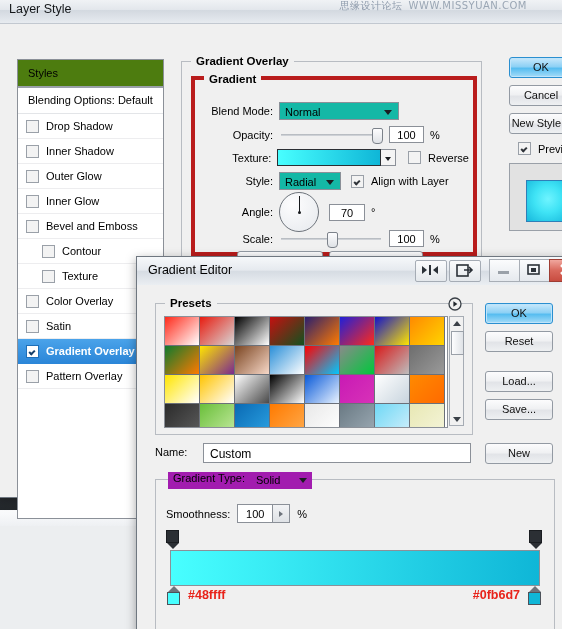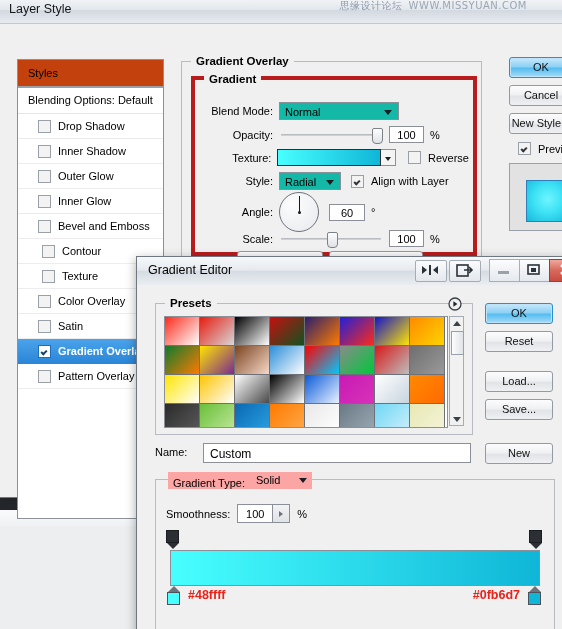--- a/index.html
+++ b/index.html
@@ -28,24 +28,24 @@
   .titlebar .tt{position:absolute;left:12px;top:5px;font-size:12.5px;color:#14171a;}
 
   
   #layerstyle{left:-4px;top:-4px;width:566px;height:500px;border-radius:0;}
   #ls-body{position:absolute;left:4px;top:26px;right:0;bottom:0;}
 
   
   #styles-panel{position:absolute;left:16px;top:36px;width:145px;height:458px;
     background:#fff;border:1px solid #8b9098;box-shadow:inset 0 0 0 1px #fff;}
   .st-head{height:26px;line-height:26px;padding-left:10px;font-size:11px;
-    border-bottom:2px solid #9aa0a8;background:#c2410c;}
+    border-bottom:2px solid #9aa0a8;background:#4d7c0f;}
   .st-default{height:25px;line-height:25px;padding-left:10px;font-size:11px;
     border-bottom:1px solid #e3e5e8;background:#fff;}
-  .st-item{height:24px;line-height:24px;padding-left:20px;font-size:11px;
+  .st-item{height:24px;line-height:24px;padding-left:8px;font-size:11px;
     border-bottom:1px solid #ededef;background:#fff;display:flex;align-items:center;}
   .st-item.sub{padding-left:24px;}
   .st-item.sel{background:linear-gradient(180deg,#4aa3ea,#2b86d8);color:#fff;font-weight:bold;
     border-bottom:1px solid #2b86d8;}
   .cb{width:11px;height:11px;border:1px solid #9aa0a8;background:#f3f3f3;
     display:inline-block;margin-right:7px;position:relative;flex:0 0 auto;}
   .cb.on:after{content:"";position:absolute;left:2px;top:4px;width:4px;height:2px;
     border-left:2px solid #30343a;border-bottom:2px solid #30343a;transform:rotate(-45deg);}
   .st-item.sel .cb{background:#fff;border-color:#1e6fb8;}
   .st-item.sel .cb.on:after{border-color:#16406b;}
@@ -258,21 +258,21 @@
           <span class="cb on" style="margin-left:10px;"></span>
           <span>Align with Layer</span>
         </div>
 
         <div class="row" style="left:0;top:112px;width:274px;">
           <span class="lbl" style="width:78px;">Angle:</span>
           <div class="angdial" style="margin-left:6px;">
             <i class="hand"></i>
             <i class="ctr"></i>
           </div>
-          <div class="numbox" style="width:36px;margin-left:10px;">60</div>
+          <div class="numbox" style="width:36px;margin-left:10px;">70</div>
           <span style="margin-left:6px;">°</span>
         </div>
 
         <div class="row" style="left:0;top:150px;width:274px;">
           <span class="lbl" style="width:78px;">Scale:</span>
           <div class="slider" style="width:100px;margin-left:8px;">
             <div class="track"></div>
             <div class="knob" style="left:46px;"></div>
           </div>
           <div class="numbox" style="width:35px;margin-left:8px;">100</div>
@@ -393,21 +393,21 @@
       </div>
     </div>
 
     <div id="name-row">
       <span style="position:absolute;left:0;top:3px;">Name:</span>
       <div id="name-input">Custom</div>
       <div class="btn" style="position:absolute;left:330px;top:0;width:68px;height:21px;line-height:19px;">New</div>
     </div>
 
     <div id="gt-grp">
-      <div style="position:absolute;top:-8px;left:12px;background:#fca5a5;padding:0 5px;display:flex;align-items:flex-end;">
+      <div style="position:absolute;top:-8px;left:12px;background:#a21caf;padding:0 5px;display:flex;align-items:flex-start;">
         <span>Gradient Type:</span>
         <div class="combo" style="width:56px;height:17px;line-height:17px;margin-left:6px;border:none;background:transparent;">
           <span>Solid</span>
           <i class="arw" style="top:6px;right:0;"></i>
         </div>
       </div>
 
       <div class="row" style="left:10px;top:24px;">
         <span>Smoothness:</span>
         <div class="numbox" style="width:36px;margin-left:7px;height:19px;line-height:19px;">100</div>

